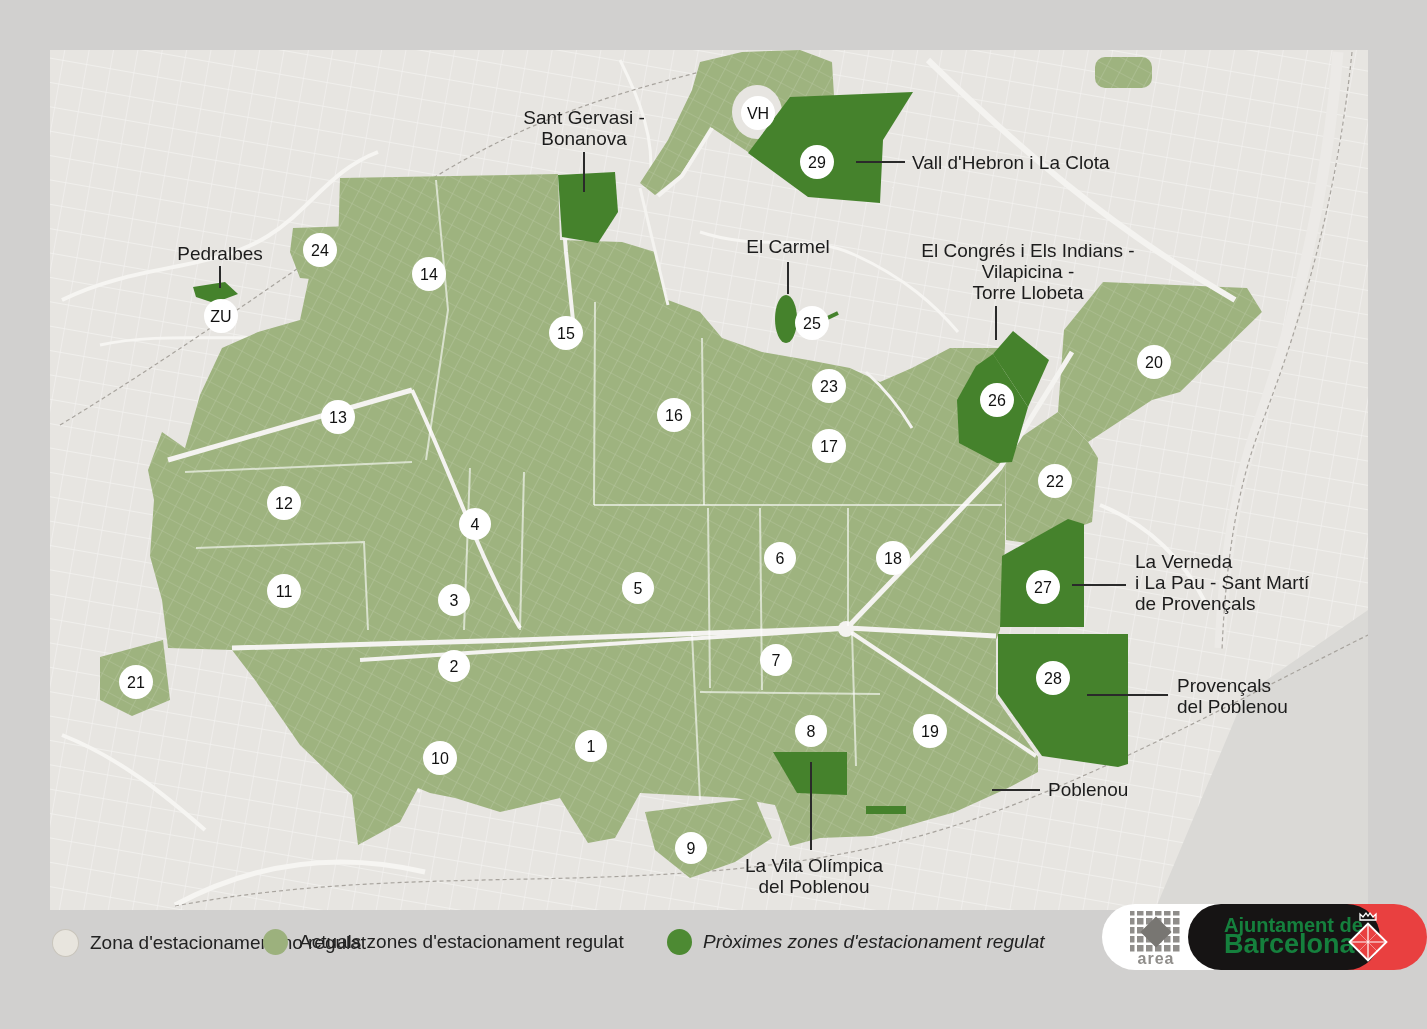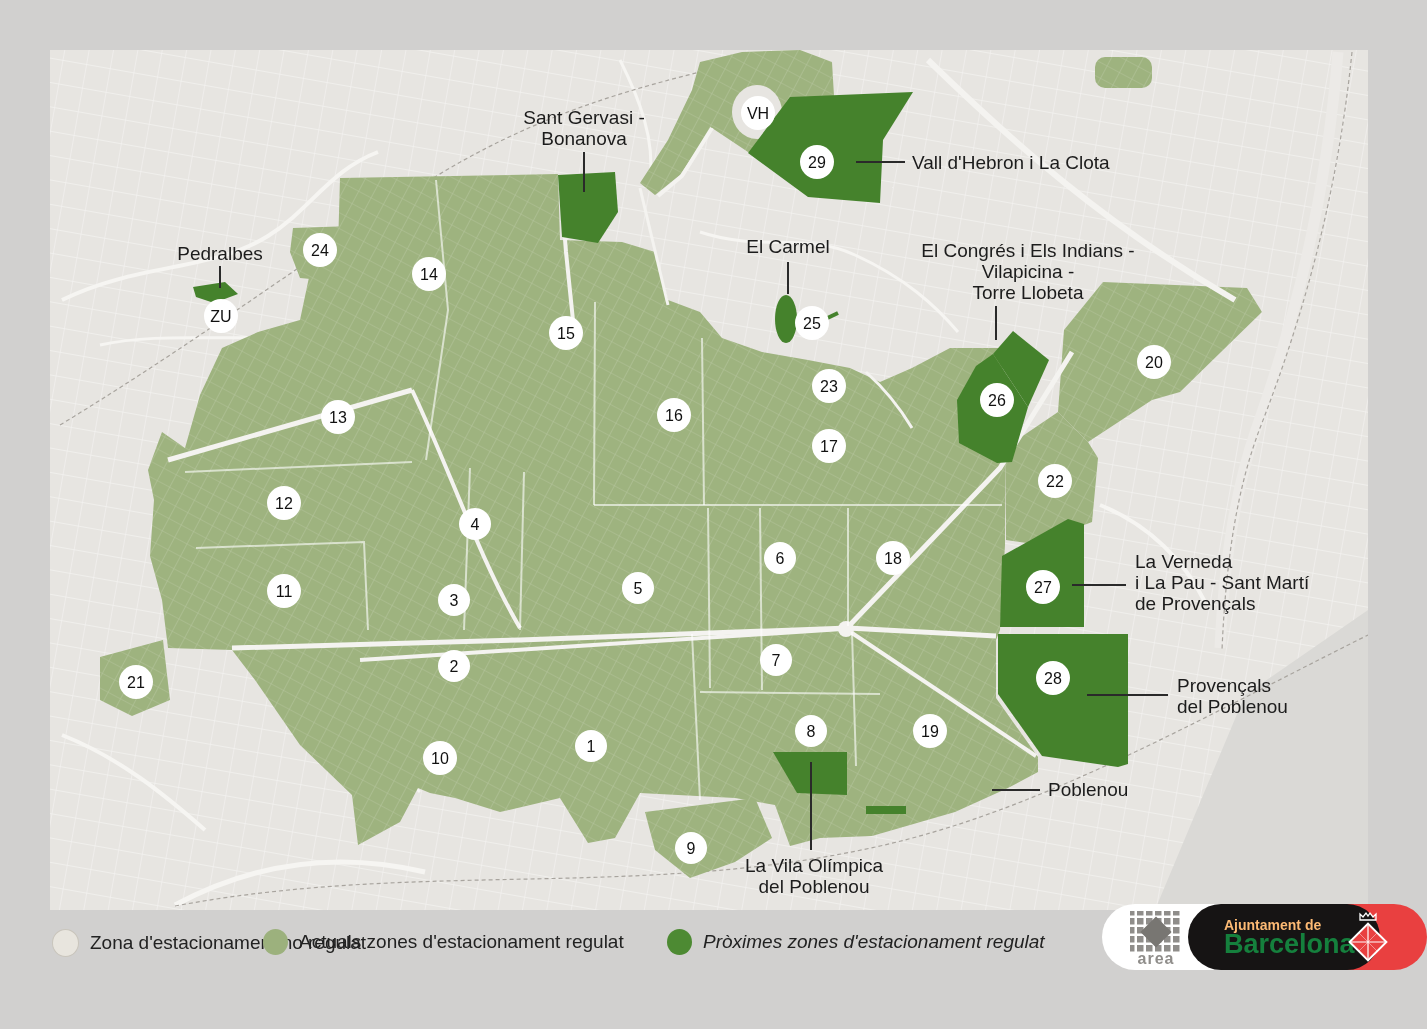--- a/index.html
+++ b/index.html
@@ -14,21 +14,21 @@
   .legend-label{font-size:19px;color:#222;}
   #legend-1{left:52px;} #legend-2{left:263px;} #legend-3{left:667px;font-style:italic;}
   .sw-none{background:#e8e5de;border:1px solid #c9c5bc;}
   .sw-cur{background:#9cb17d;}
   .sw-next{background:#4d8a33;}
   #logobar{position:absolute;left:1102px;top:904px;width:325px;height:66px;}
   #logobar .white-pill{position:absolute;left:0;top:0;width:160px;height:66px;background:#fff;border-radius:33px;}
   #logobar .red-pill{position:absolute;right:0;top:0;width:110px;height:66px;background:#e94040;border-radius:0 33px 33px 0;}
   #logobar .black-pill{position:absolute;left:86px;top:0;width:192px;height:66px;background:#161414;
       border-radius:33px;display:flex;flex-direction:column;justify-content:center;padding-left:36px;box-sizing:border-box;}
-  #logobar .black-pill .l1{color:#fdba74;font-size:14px;font-weight:bold;line-height:15px;}
+  #logobar .black-pill .l1{color:#15803d;font-size:20px;font-weight:bold;line-height:15px;}
   #logobar .black-pill .l2{color:#15803d;font-size:27px;font-weight:bold;line-height:23px;}
   .area-logo{position:absolute;left:26px;top:5px;}
   .crest{position:absolute;left:243px;top:5px;}
 </style>
 </head>
 <body>
 
 <div id="title">Ampliacions AREA 2020</div>
 
 <div id="panel">

